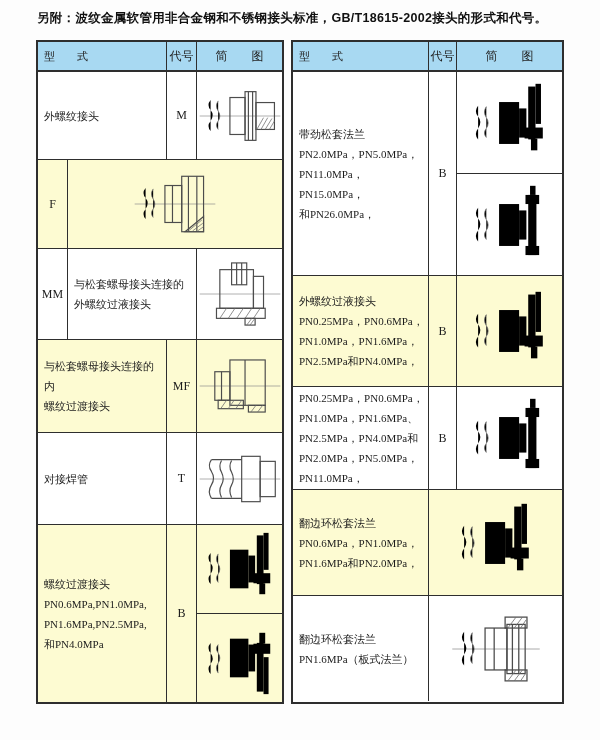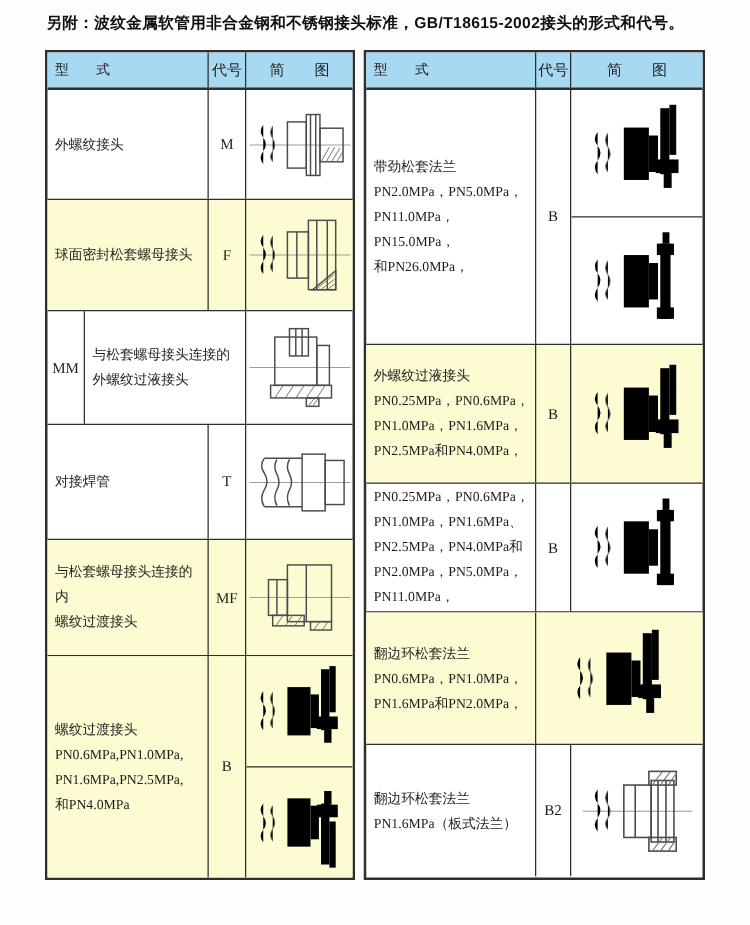--- a/index.html
+++ b/index.html
@@ -128,21 +128,20 @@
                 <line x1="70" y1="61" x2="78" y2="47"></line>
                 <line x1="75" y1="61" x2="83" y2="47"></line>
                 <line x1="80" y1="61" x2="88" y2="48"></line>
                 <line x1="85" y1="61" x2="91" y2="51"></line>
               </g>
           </svg>
         </div>
       </div>
 
       <div class="row hl" style="height:88px">
-        <div class="cell type">球面密封松套螺母接头</div>
         <div class="cell code">F</div>
         <div class="cell diag">
           <svg class="fit" viewBox="0 0 100 90">
             <line class="cl" x1="2" y1="45" x2="98" y2="45"></line>
               <use href="#g-hose"></use>
             <rect x="38" y="23" width="20" height="44"></rect>
               <line x1="47" y1="23" x2="47" y2="67"></line>
             <rect x="58" y="12" width="26" height="66"></rect>
               <line x1="66" y1="12" x2="66" y2="78"></line>
               <line x1="76" y1="12" x2="76" y2="78"></line>
@@ -178,38 +177,20 @@
               </g>
             <rect x="56" y="74" width="12" height="8"></rect>
             <g class="h">
                 <line x1="58" y1="82" x2="64" y2="74"></line>
                 <line x1="62" y1="82" x2="67" y2="75"></line>
               </g>
           </svg>
         </div>
       </div>
 
-      <div class="row" style="height:91px">
-        <div class="cell type">对接焊管</div>
-        <div class="cell code">T</div>
-        <div class="cell diag">
-          <svg class="fit" viewBox="0 0 100 90">
-            <line class="cl" x1="2" y1="45" x2="98" y2="45"></line>
-            <path d="M16 22 q-5 7 0 14 q5 8 0 16 q-5 8 0 16"></path>
-            <path d="M16 22 h36 M16 68 h36"></path>
-            <g class="h">
-                <path d="M28 23 q-4 7 0 14 q4 8 0 15 q-4 7 0 15" stroke="#6d6d6d" stroke-width=".9"></path>
-                <path d="M40 23 q-4 7 0 14 q4 8 0 15 q-4 7 0 15" stroke="#6d6d6d" stroke-width=".9"></path>
-              </g>
-            <rect x="52" y="18" width="22" height="54"></rect>
-            <rect x="74" y="24" width="18" height="42"></rect>
-          </svg>
-        </div>
-      </div>
-
       <div class="row hl" style="height:92px">
         <div class="cell type">与松套螺母接头连接的内
 螺纹过渡接头</div>
         <div class="cell code">MF</div>
         <div class="cell diag">
           <svg class="fit" viewBox="0 0 100 90">
             <line class="cl" x1="2" y1="45" x2="98" y2="45"></line>
             <rect x="20" y="28" width="18" height="34"></rect>
               <line x1="28" y1="28" x2="28" y2="62"></line>
             <rect x="38" y="14" width="42" height="54"></rect>
@@ -218,20 +199,38 @@
             <g class="h">
                 <line x1="27" y1="72" x2="34" y2="62"></line>
                 <line x1="36" y1="72" x2="43" y2="62"></line>
                 <line x1="45" y1="72" x2="52" y2="62"></line>
               </g>
             <rect x="60" y="68" width="20" height="8"></rect>
             <g class="h">
                 <line x1="63" y1="76" x2="69" y2="68"></line>
                 <line x1="71" y1="76" x2="77" y2="68"></line>
               </g>
+          </svg>
+        </div>
+      </div>
+
+      <div class="row" style="height:91px">
+        <div class="cell type">对接焊管</div>
+        <div class="cell code">T</div>
+        <div class="cell diag">
+          <svg class="fit" viewBox="0 0 100 90">
+            <line class="cl" x1="2" y1="45" x2="98" y2="45"></line>
+            <path d="M16 22 q-5 7 0 14 q5 8 0 16 q-5 8 0 16"></path>
+            <path d="M16 22 h36 M16 68 h36"></path>
+            <g class="h">
+                <path d="M28 23 q-4 7 0 14 q4 8 0 15 q-4 7 0 15" stroke="#6d6d6d" stroke-width=".9"></path>
+                <path d="M40 23 q-4 7 0 14 q4 8 0 15 q-4 7 0 15" stroke="#6d6d6d" stroke-width=".9"></path>
+              </g>
+            <rect x="52" y="18" width="22" height="54"></rect>
+            <rect x="74" y="24" width="18" height="42"></rect>
           </svg>
         </div>
       </div>
 
       <div class="row hl" style="height:177px">
         <div class="cell type">螺纹过渡接头
 PN0.6MPa,PN1.0MPa,
 PN1.6MPa,PN2.5MPa,
 和PN4.0MPa</div>
         <div class="cell code">B</div>
@@ -312,21 +311,20 @@
         <div class="cell diag">
           <svg class="fit" viewBox="0 0 100 90">
               <use href="#g-flup"></use>
             </svg>
         </div>
       </div>
 
       <div class="row" style="height:105px">
         <div class="cell type">翻边环松套法兰
 PN1.6MPa（板式法兰）</div>
-        <div class="cell code">B2</div>
         <div class="cell diag">
           <svg class="fit" viewBox="0 0 100 90">
             <line class="cl" x1="2" y1="45" x2="98" y2="45"></line>
               <use href="#g-hose"></use>
             <rect x="38" y="22" width="24" height="46"></rect>
               <line x1="48" y1="22" x2="48" y2="68"></line>
             <rect x="62" y="18" width="20" height="54"></rect>
               <line x1="68" y1="18" x2="68" y2="72"></line>
               <line x1="75" y1="18" x2="75" y2="72"></line>
             <rect x="60" y="10" width="24" height="12"></rect>

